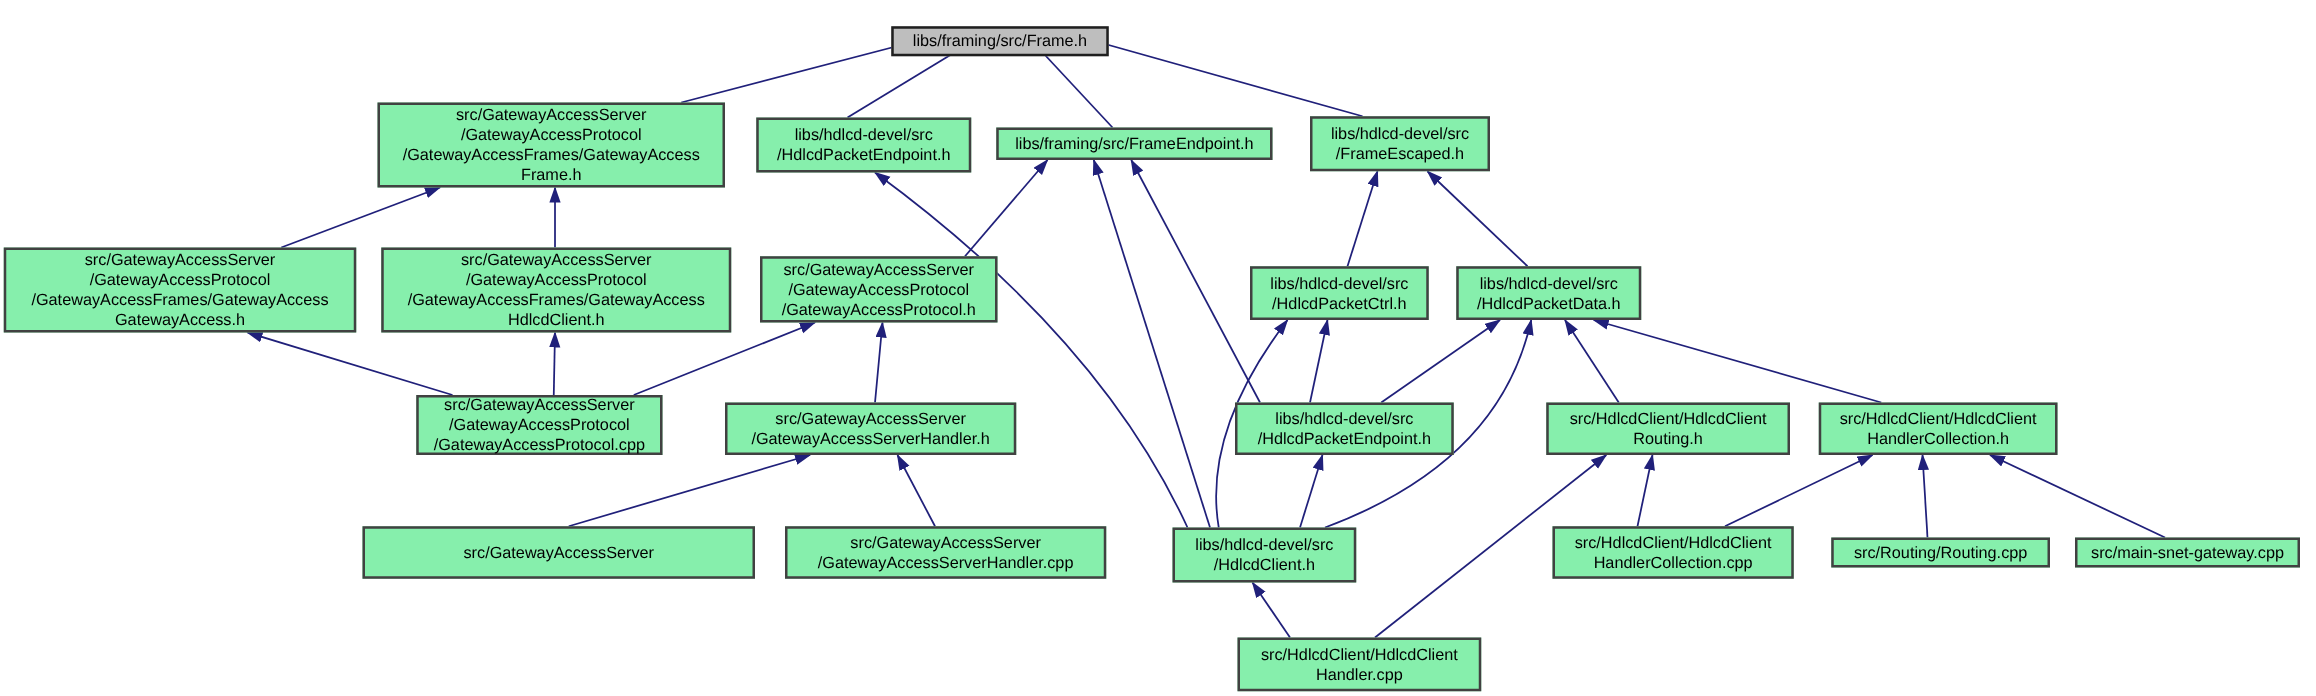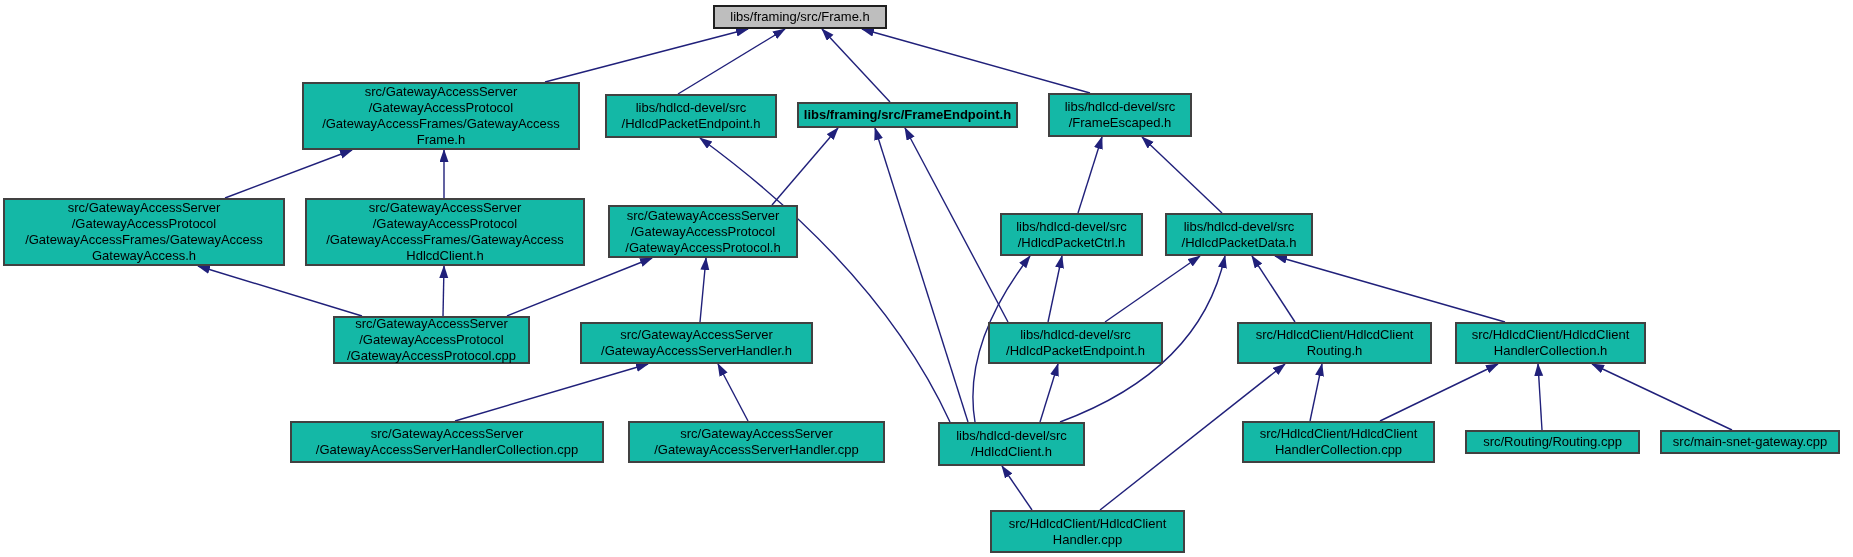--- a/index.html
+++ b/index.html
@@ -8,37 +8,38 @@
     width: 1853px;
     height: 557px;
     background: #ffffff;
     font-family: "Liberation Sans", sans-serif;
     overflow: hidden;
   }
   #edges { position: absolute; left: 0; top: 0; }
   .node {
     position: absolute;
     box-sizing: border-box;
-    background: #14b8a6;
+    background: #86efac;
     border: 2px solid #414141;
     display: flex;
     flex-direction: column;
     justify-content: center;
     align-items: center;
     text-align: center;
     font-size: 13px;
     line-height: 16px;
     color: #000000;
     white-space: nowrap;
     cursor: pointer;
   }
   .node.root {
     background: #bebebe;
     border-color: #1f1f1f;
     cursor: default;
+    margin-top: 16px;
   }
   .node span { display: block; }
 </style>
 </head>
 <body>
 
 <div id="canvas" style="width: 1853px; height: 557px;">
   <svg id="edges" xmlns="http://www.w3.org/2000/svg" width="1853" height="557" viewBox="0 0 1853 557">
       <defs>
         <marker id="arrow" markerUnits="userSpaceOnUse" markerWidth="14" markerHeight="11" refX="12" refY="4.5" orient="auto">
@@ -84,21 +85,21 @@
       <div class="node" style="left: 302px; top: 82px; width: 278px; height: 68px;">
         <span>src/GatewayAccessServer</span>
         <span>/GatewayAccessProtocol</span>
         <span>/GatewayAccessFrames/GatewayAccess</span>
         <span>Frame.h</span>
       </div>
       <div class="node" style="left: 605px; top: 94px; width: 172px; height: 44px;">
         <span>libs/hdlcd-devel/src</span>
         <span>/HdlcdPacketEndpoint.h</span>
       </div>
-      <div class="node" style="left: 797px; top: 102px; width: 221px; height: 26px; font-weight: bold;">
+      <div class="node" style="left: 797px; top: 102px; width: 221px; height: 26px;">
         <span>libs/framing/src/FrameEndpoint.h</span>
       </div>
       <div class="node" style="left: 1048px; top: 93px; width: 144px; height: 44px;">
         <span>libs/hdlcd-devel/src</span>
         <span>/FrameEscaped.h</span>
       </div>
       <div class="node" style="left: 3px; top: 198px; width: 282px; height: 68px;">
         <span>src/GatewayAccessServer</span>
         <span>/GatewayAccessProtocol</span>
         <span>/GatewayAccessFrames/GatewayAccess</span>
@@ -139,21 +140,20 @@
       <div class="node" style="left: 1237px; top: 322px; width: 195px; height: 42px;">
         <span>src/HdlcdClient/HdlcdClient</span>
         <span>Routing.h</span>
       </div>
       <div class="node" style="left: 1455px; top: 322px; width: 191px; height: 42px;">
         <span>src/HdlcdClient/HdlcdClient</span>
         <span>HandlerCollection.h</span>
       </div>
       <div class="node" style="left: 290px; top: 421px; width: 314px; height: 42px;">
         <span>src/GatewayAccessServer</span>
-        <span>/GatewayAccessServerHandlerCollection.cpp</span>
       </div>
       <div class="node" style="left: 628px; top: 421px; width: 257px; height: 42px;">
         <span>src/GatewayAccessServer</span>
         <span>/GatewayAccessServerHandler.cpp</span>
       </div>
       <div class="node" style="left: 938px; top: 422px; width: 147px; height: 44px;">
         <span>libs/hdlcd-devel/src</span>
         <span>/HdlcdClient.h</span>
       </div>
       <div class="node" style="left: 1242px; top: 421px; width: 193px; height: 42px;">

